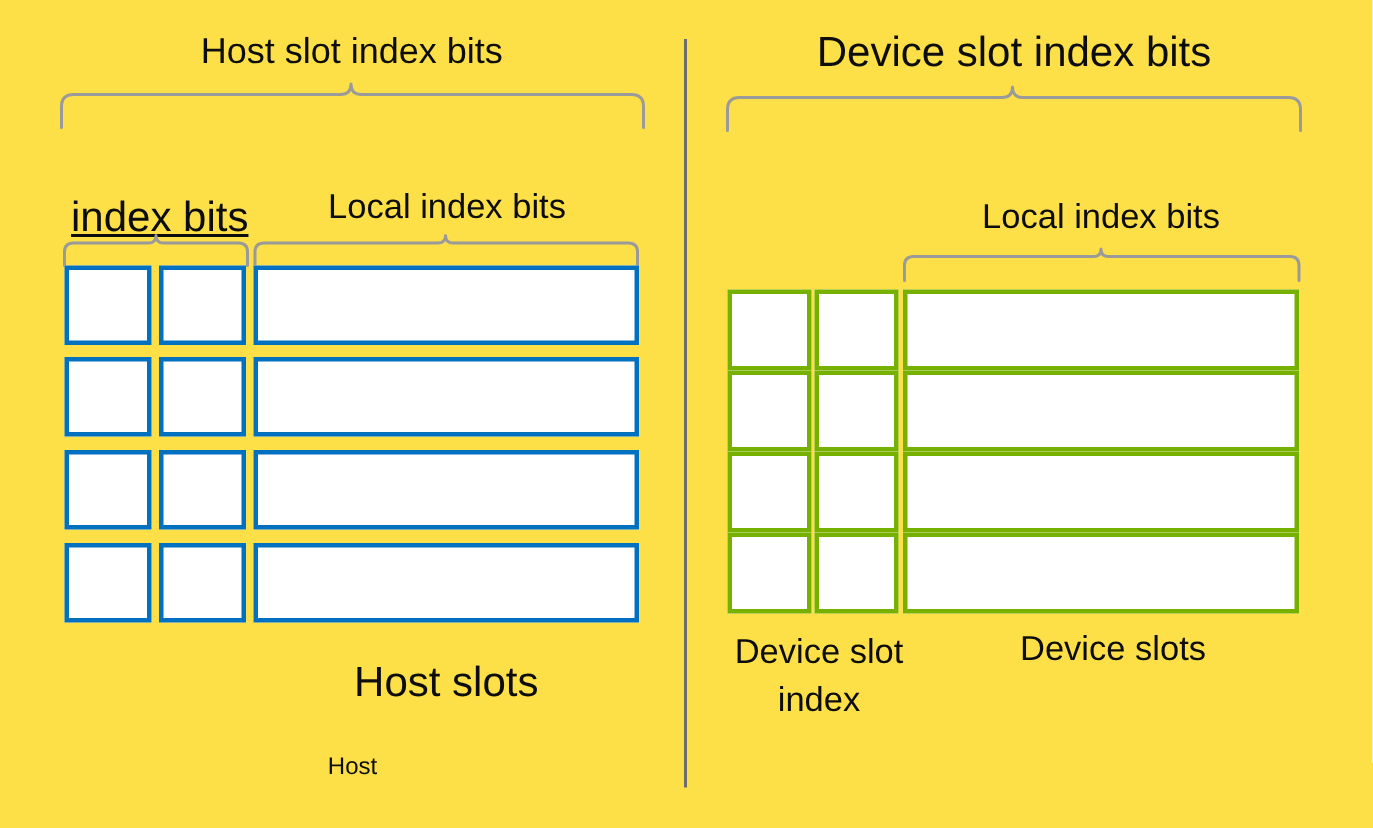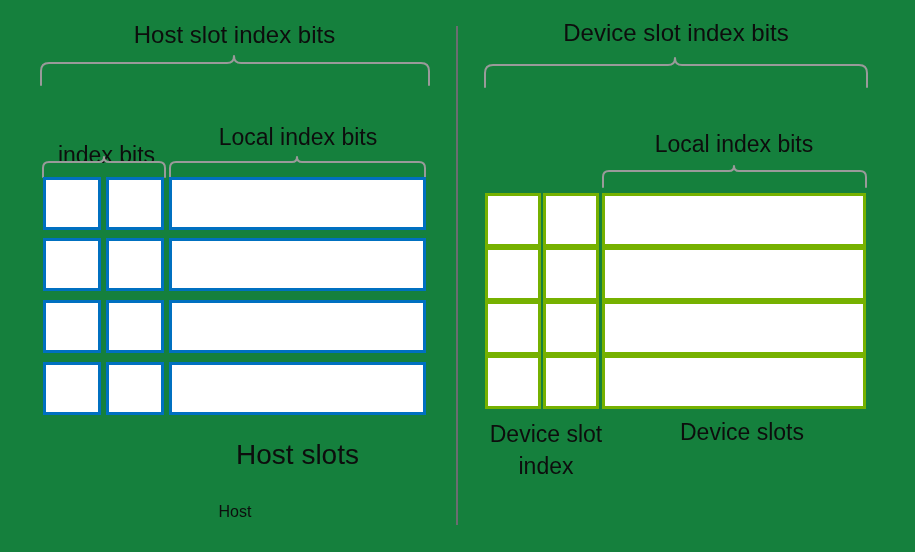--- a/index.html
+++ b/index.html
@@ -9,21 +9,21 @@
   }
   body {
     font-family: "Liberation Sans", sans-serif;
     color: #000000;
   }
   #diagram {
     position: relative;
     width: 915px;
     height: 552px;
     overflow: hidden;
-    background: #15803d;
+    background: #fde047;
   }
   .lbl {
     position: absolute;
     text-align: center;
     line-height: 1.22;
     color: #0d0d0d;
     white-space: nowrap;
     font-weight: 400;
   }
   .lbl.wrap { white-space: normal; }
@@ -62,21 +62,21 @@
 <body>
 
 <div id="diagram">
 
   <div class="lbl" style="left:43px; top:20px; width:383px; font-size:24px;">Host slot index bits</div>
 
   <svg class="brace" style="left:40px; top:60px;" width="390" height="26" viewBox="0 0 390 26">
     <path d="M1,25 L1,11 Q1,3 9,3 L187,3 Q194,3 194,-4 Q194,3 201,3 L381,3 Q389,3 389,11 L389,25"></path>
   </svg>
 
-  <div class="lbl wrap" style="left:40px; top:141px; width:133px; font-size:23px;">index bits</div>
+  <div class="lbl wrap" style="left:40px; top:128px; width:133px; font-size:28px;text-decoration:underline;">index bits</div>
 
   <div class="lbl" style="left:170px; top:123px; width:256px; font-size:23px;">Local index bits</div>
 
   <svg class="brace" style="left:42px; top:158px;" width="124" height="20" viewBox="0 0 124 20">
     <path d="M1,19 L1,10 Q1,4 7,4 L57,4 Q62,4 62,-1 Q62,4 67,4 L117,4 Q123,4 123,10 L123,19"></path>
   </svg>
 
   <svg class="brace" style="left:169px; top:158px;" width="257" height="20" viewBox="0 0 257 20">
     <path d="M1,19 L1,10 Q1,4 7,4 L123,4 Q128,4 128,-1 Q128,4 133,4 L250,4 Q256,4 256,10 L256,19"></path>
   </svg>
@@ -95,21 +95,21 @@
 
   <div class="hcell" style="left:43px;  top:362px; width:58px;  height:53px;"></div>
   <div class="hcell" style="left:106px; top:362px; width:58px;  height:53px;"></div>
   <div class="hcell" style="left:169px; top:362px; width:257px; height:53px;"></div>
 
   <div class="lbl" style="left:169px; top:438px; width:257px; font-size:28px;">Host slots</div>
   <div class="lbl" style="left:140px; top:502px; width:190px; font-size:16px;">Host</div>
 
   <div class="divider" style="left:456px; top:26px; width:2px; height:499px;"></div>
 
-  <div class="lbl" style="left:485px; top:18px; width:382px; font-size:24px;">Device slot index bits</div>
+  <div class="lbl" style="left:485px; top:18px; width:382px; font-size:28px;">Device slot index bits</div>
 
   <svg class="brace" style="left:484px; top:62px;" width="384" height="26" viewBox="0 0 384 26">
     <path d="M1,25 L1,11 Q1,3 9,3 L184,3 Q191,3 191,-4 Q191,3 198,3 L375,3 Q383,3 383,11 L383,25"></path>
   </svg>
 
   <div class="lbl" style="left:602px; top:130px; width:264px; font-size:23px;">Local index bits</div>
 
   <svg class="brace" style="left:602px; top:166px;" width="265" height="22" viewBox="0 0 265 22">
     <path d="M1,21 L1,11 Q1,5 7,5 L127,5 Q132,5 132,0 Q132,5 137,5 L258,5 Q264,5 264,11 L264,21"></path>
   </svg>

